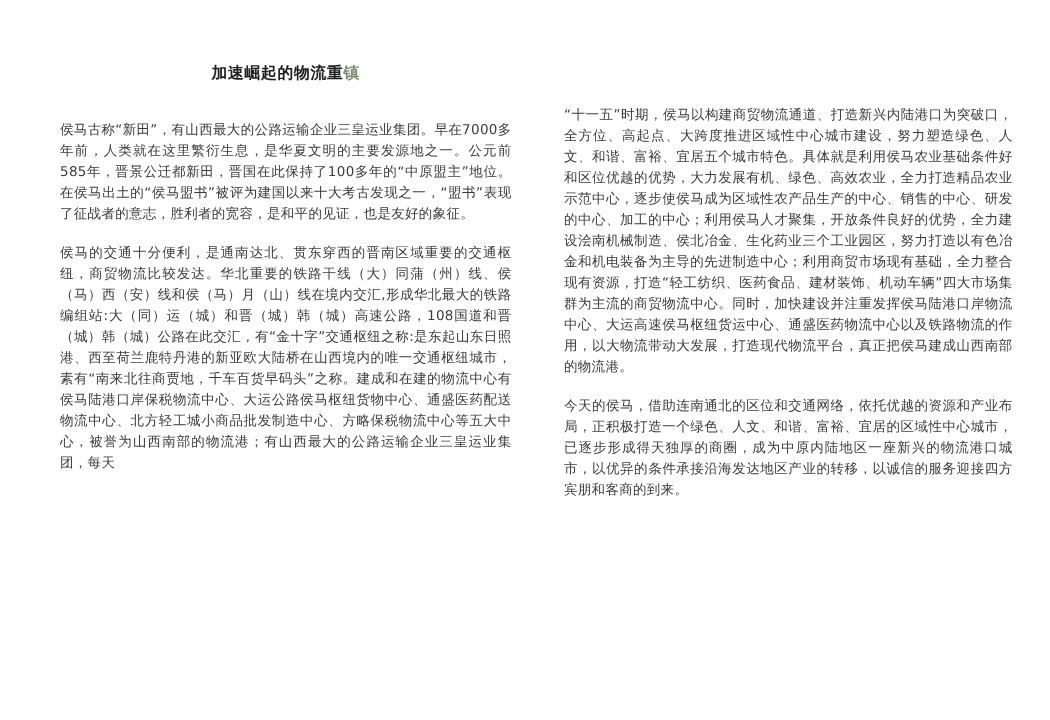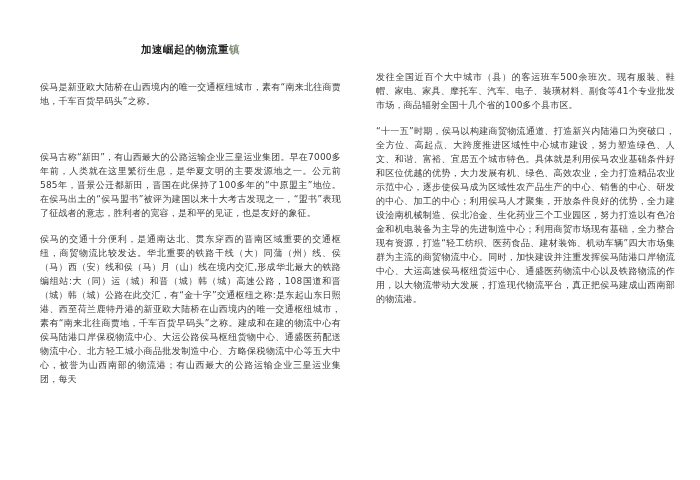--- a/index.html
+++ b/index.html
@@ -40,29 +40,28 @@
   .para.lead { margin-bottom: 42px; }
 </style>
 </head>
 <body>
 
 <div class="page">
 
   <div class="col col-left">
     <h1 class="title"><span>加速崛起的物流重</span><span class="hl">镇</span></h1>
 
-    <p class="para lead">侯马是新亚欧大陆桥在山西境内的唯一交通枢纽城市，素有“南来北往商贾地，千车百货早码头”之称。</p>
 
 
     <p class="para">侯马古称“新田”，有山西最大的公路运输企业三皇运业集团。早在7000多年前，人类就在这里繁衍生息，是华夏文明的主要发源地之一。公元前585年，晋景公迁都新田，晋国在此保持了100多年的“中原盟主”地位。在侯马出土的“侯马盟书”被评为建国以来十大考古发现之一，“盟书”表现了征战者的意志，胜利者的宽容，是和平的见证，也是友好的象征。</p>
 
     <p class="para">侯马的交通十分便利，是通南达北、贯东穿西的晋南区域重要的交通枢纽，商贸物流比较发达。华北重要的铁路干线（大）同蒲（州）线、侯（马）西（安）线和侯（马）月（山）线在境内交汇,形成华北最大的铁路编组站:大（同）运（城）和晋（城）韩（城）高速公路，108国道和晋（城）韩（城）公路在此交汇，有“金十字”交通枢纽之称:是东起山东日照港、西至荷兰鹿特丹港的新亚欧大陆桥在山西境内的唯一交通枢纽城市，素有“南来北往商贾地，千车百货早码头”之称。建成和在建的物流中心有侯马陆港口岸保税物流中心、大运公路侯马枢纽货物中心、通盛医药配送物流中心、北方轻工城小商品批发制造中心、方略保税物流中心等五大中心，被誉为山西南部的物流港；有山西最大的公路运输企业三皇运业集团，每天</p>
   </div>
 
   <div class="col col-right">
-    <p class="para">发往全国近百个大中城市（县）的客运班车500余班次。现有服装、鞋帽、家电、家具、摩托车、汽车、电子、装璜材料、副食等41个专业批发市场，商品辐射全国十几个省的100多个县市区。</p>
 
 
     <p class="para">“十一五”时期，侯马以构建商贸物流通道、打造新兴内陆港口为突破口，全方位、高起点、大跨度推进区域性中心城市建设，努力塑造绿色、人文、和谐、富裕、宜居五个城市特色。具体就是利用侯马农业基础条件好和区位优越的优势，大力发展有机、绿色、高效农业，全力打造精品农业示范中心，逐步使侯马成为区域性农产品生产的中心、销售的中心、研发的中心、加工的中心；利用侯马人才聚集，开放条件良好的优势，全力建设浍南机械制造、侯北冶金、生化药业三个工业园区，努力打造以有色冶金和机电装备为主导的先进制造中心；利用商贸市场现有基础，全力整合现有资源，打造“轻工纺织、医药食品、建材装饰、机动车辆”四大市场集群为主流的商贸物流中心。同时，加快建设并注重发挥侯马陆港口岸物流中心、大运高速侯马枢纽货运中心、通盛医药物流中心以及铁路物流的作用，以大物流带动大发展，打造现代物流平台，真正把侯马建成山西南部的物流港。</p>
 
+    <p class="para">今天的侯马，借助连南通北的区位和交通网络，依托优越的资源和产业布局，正积极打造一个绿色、人文、和谐、富裕、宜居的区域性中心城市，已逐步形成得天独厚的商圈，成为中原内陆地区一座新兴的物流港口城市，以优异的条件承接沿海发达地区产业的转移，以诚信的服务迎接四方宾朋和客商的到来。</p>
   </div>
 
 </div>
 
 </body></html>

